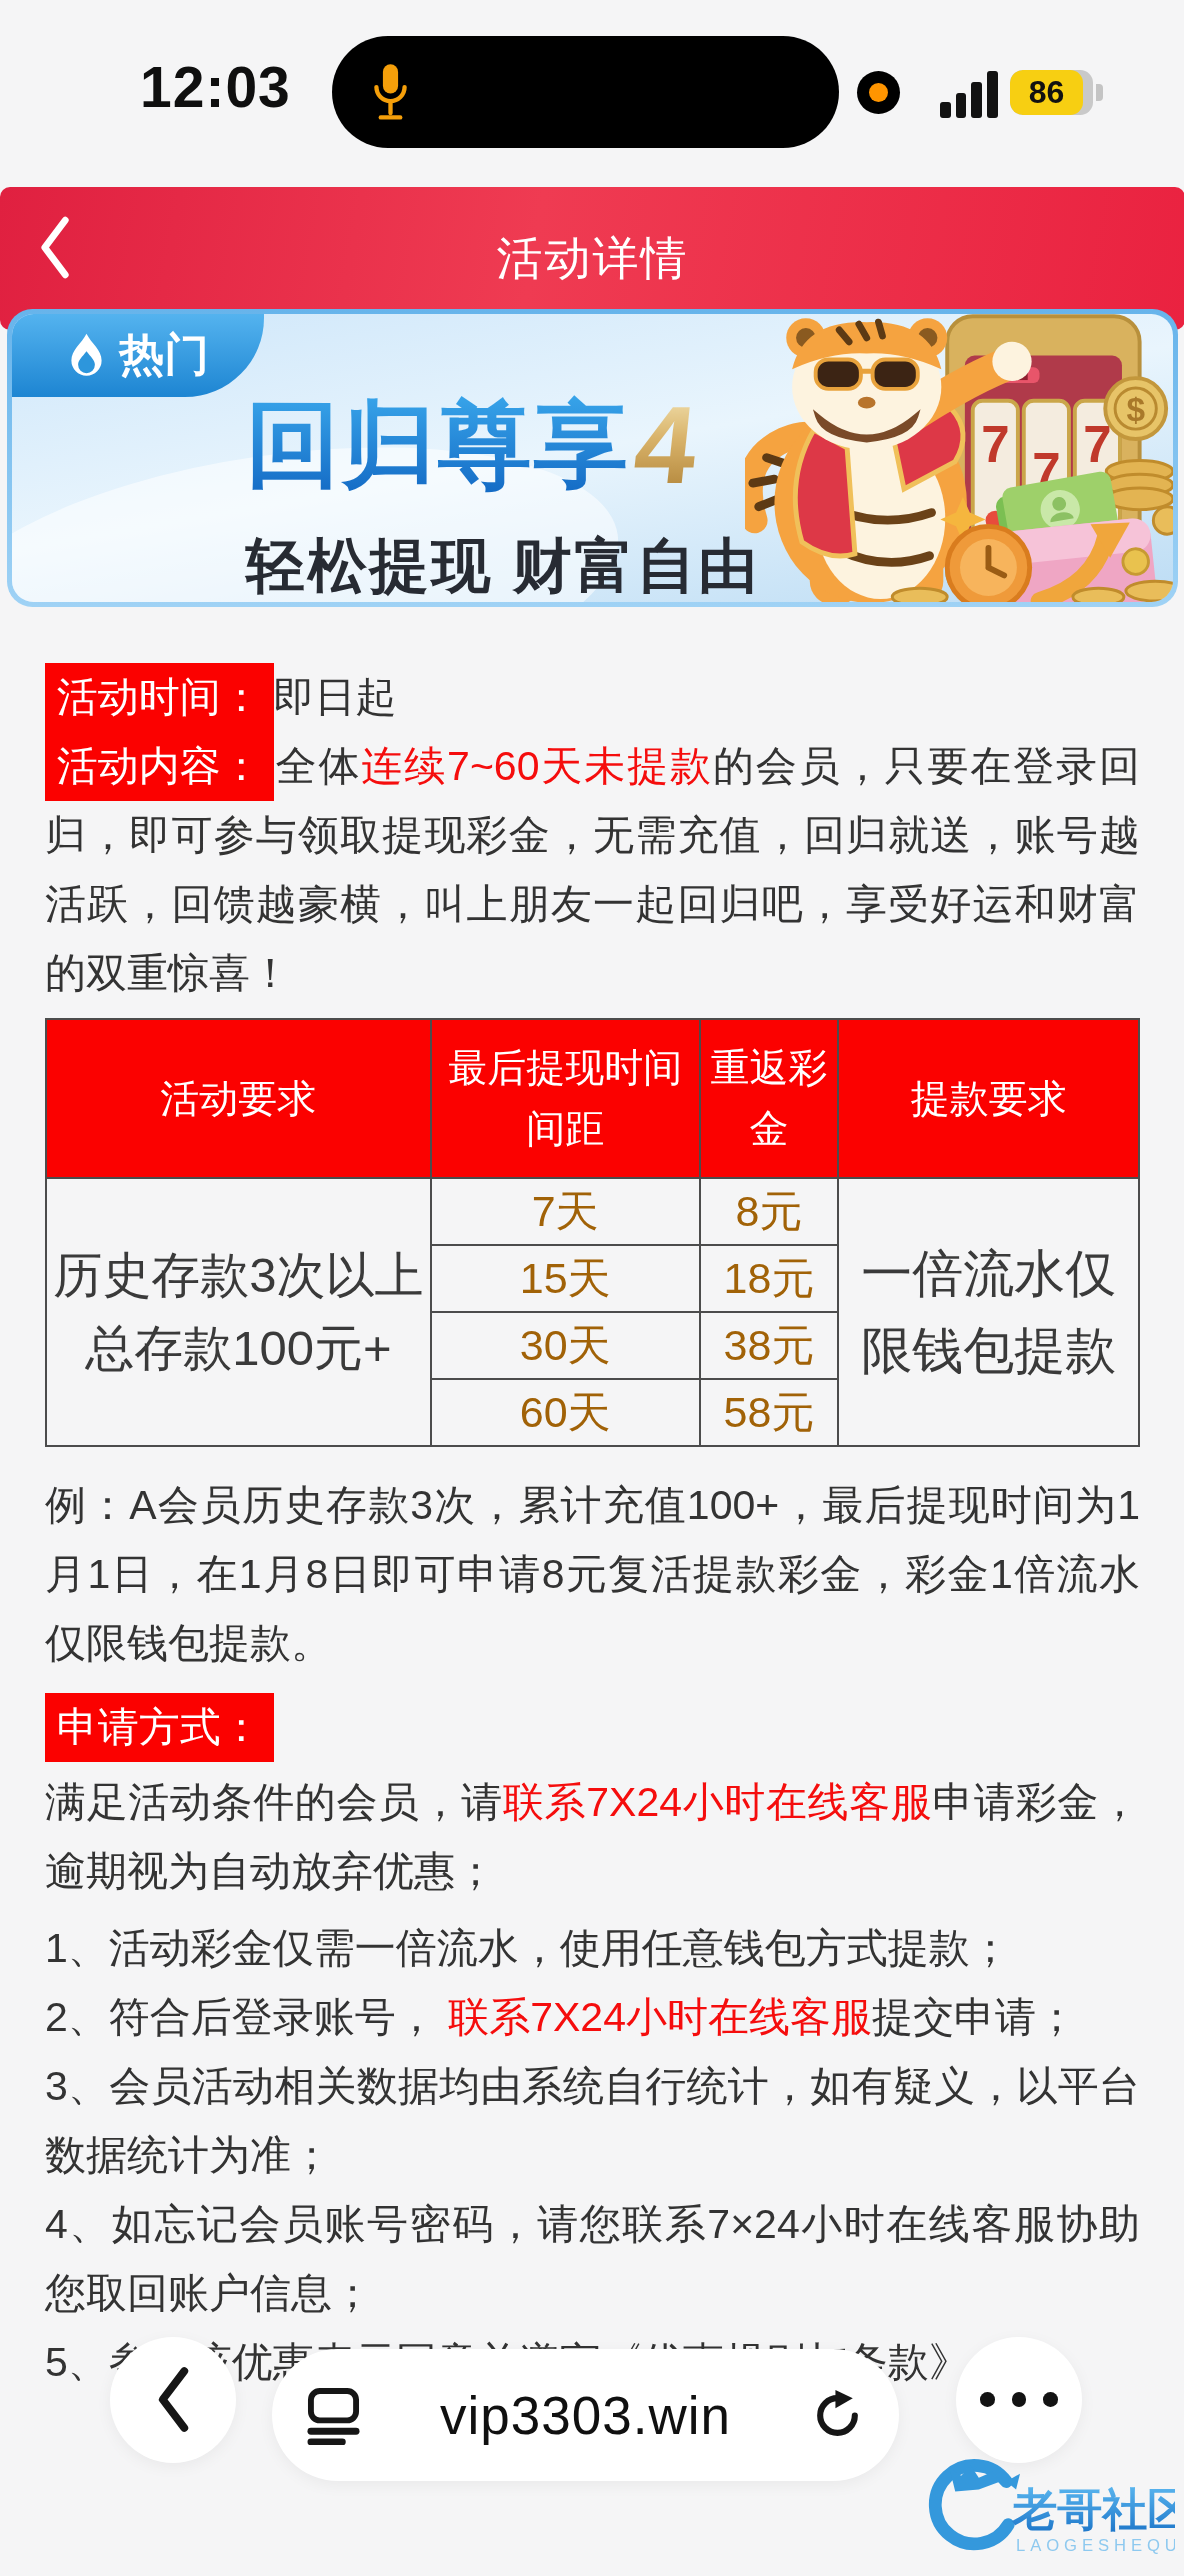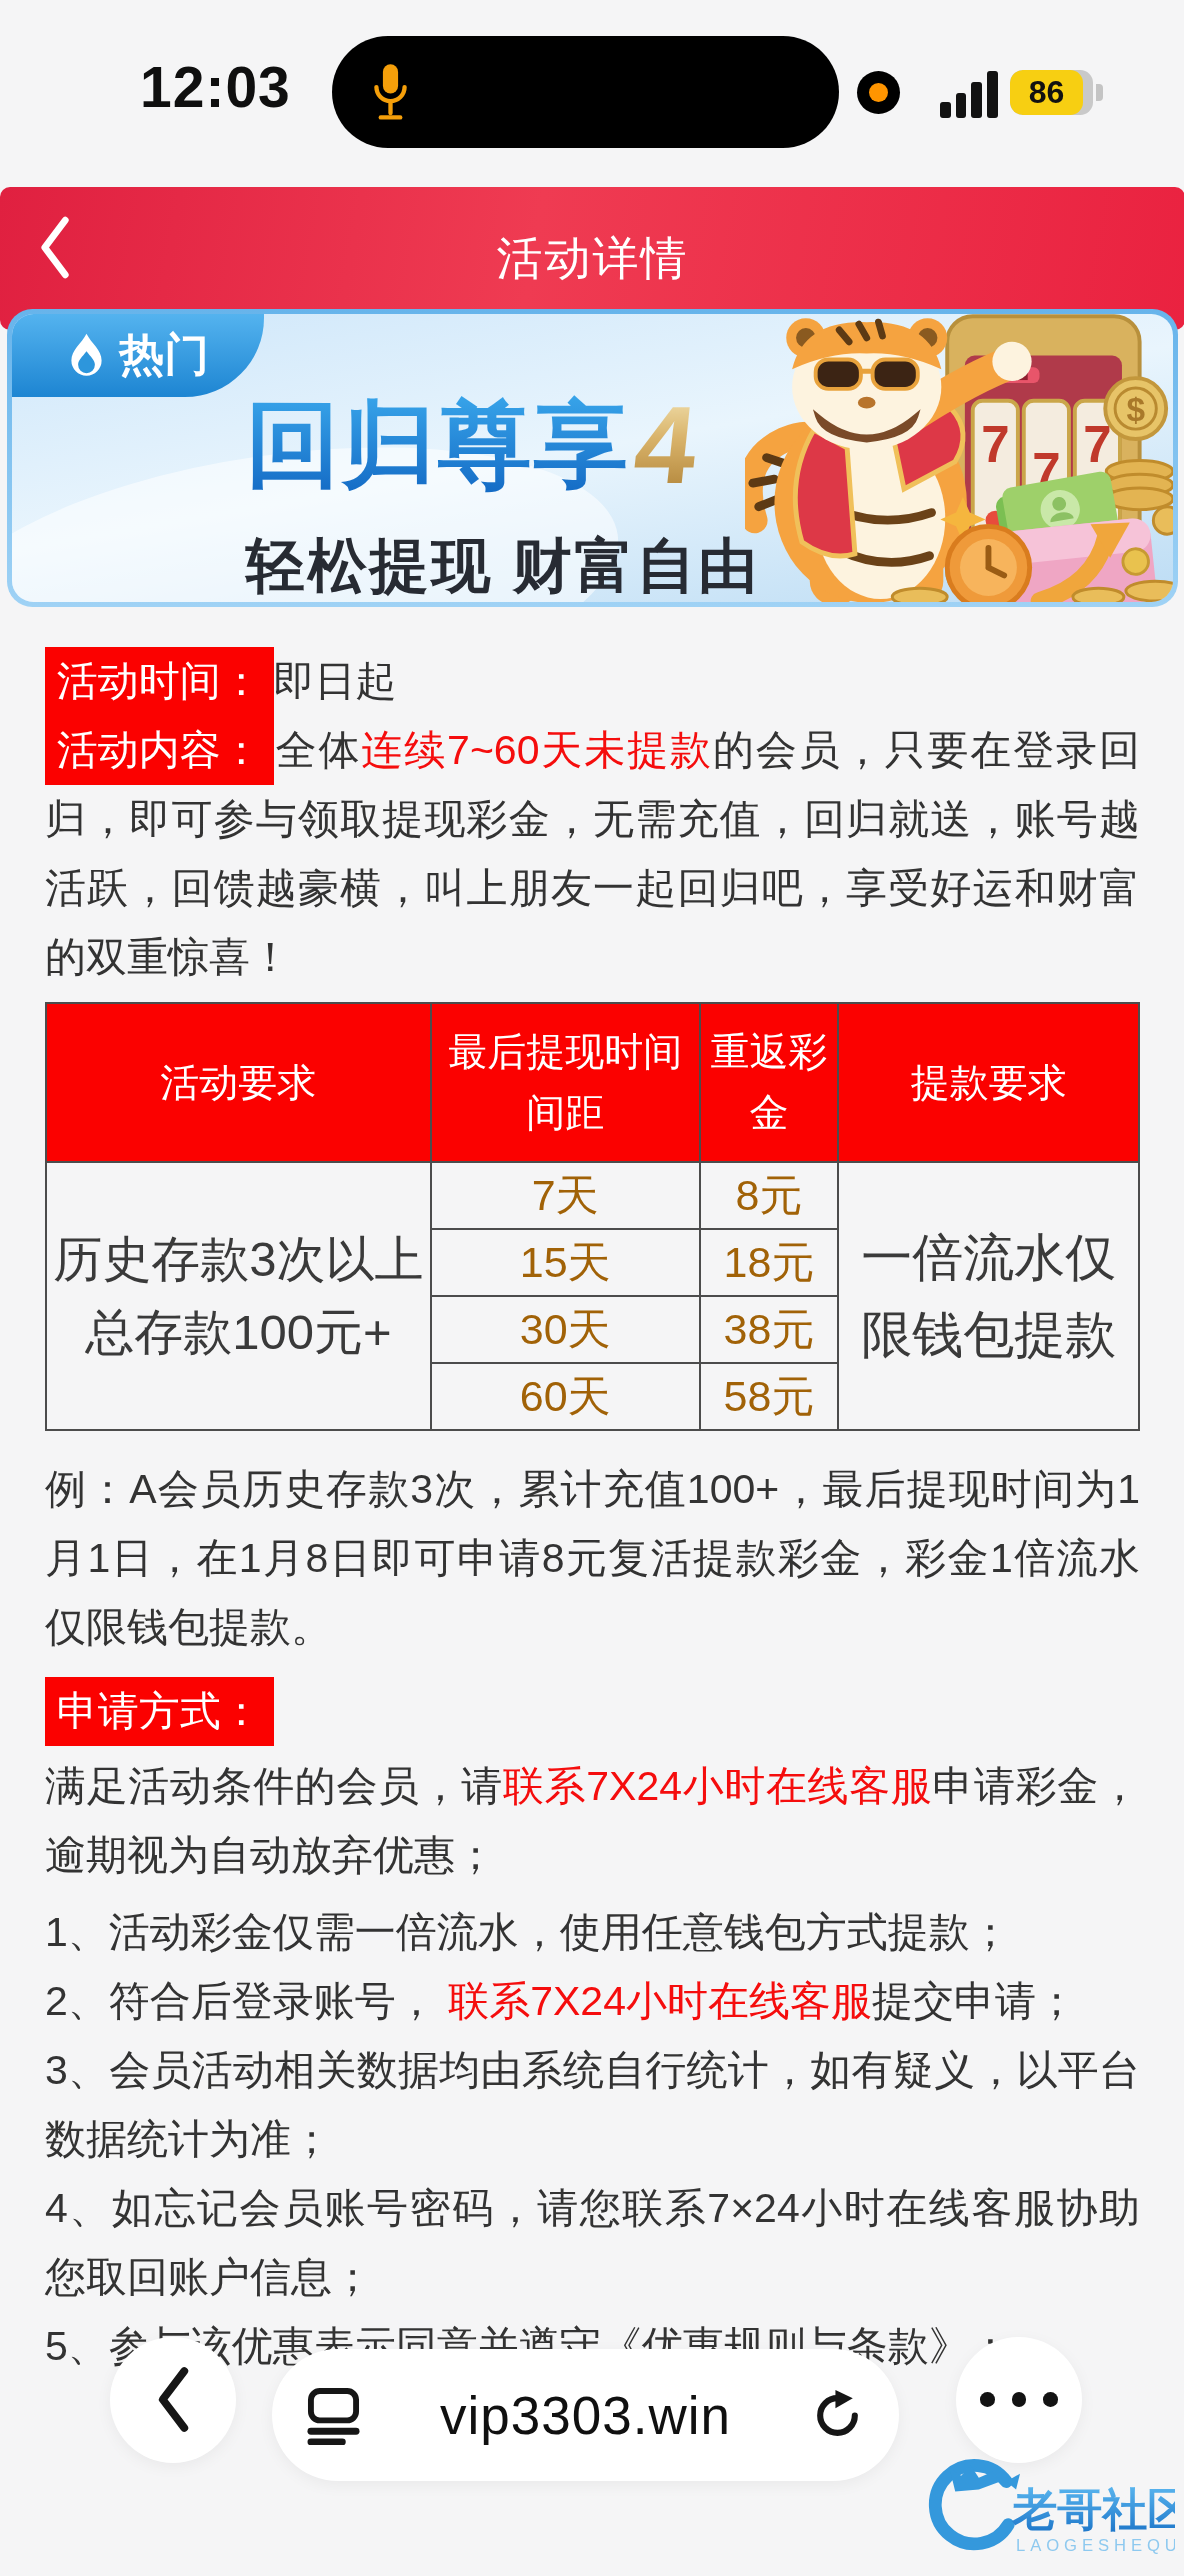--- a/index.html
+++ b/index.html
@@ -41,21 +41,21 @@
   .banner-title-wrap { position:absolute; left:234px; top:61px; width:472px; }
   .banner-title { display:inline-block; font-size:94px; font-weight:bold; letter-spacing:2px;
     background:linear-gradient(180deg,#3aa8ec 5%,#1166c2 95%); -webkit-background-clip:text; background-clip:text; color:transparent; }
   .banner-title-num { display:inline-block; font-size:110px; font-weight:bold; transform:skewX(-6deg) translateY(5.9px);
     background:linear-gradient(180deg,#f7ecc0 0%,#d9b36a 45%,#a87a2e 100%); -webkit-background-clip:text; background-clip:text; color:transparent;
     margin-left:5.9px; }
   .banner-sub { margin-top:17.7px; font-size:59px; font-weight:bold; color:#272b33; letter-spacing:2.9px; white-space:nowrap; }
   .banner-art { position:absolute; right:0; top:0; height:100%; }
 
   
-  .content { position:absolute; top:591px; left:0; width:100%; padding:0 45px; font-size:41px; color:#333; line-height:69px; }
+  .content { position:absolute; top:607px; left:0; width:100%; padding:0 45px; font-size:41px; color:#333; line-height:69px; }
   .lbl { display:inline-block; background:#fb0100; color:#fff; padding:0 11.8px; }
   .red { color:#f50d0d; }
   .p-time { margin-top:56px; }
   .p-body { margin-top:0; text-align:justify; }
 
   table.promo { width:100%; border-collapse:collapse; table-layout:fixed; margin-top:9.8px; }
   table.promo th, table.promo td { border:2.9px solid #4c4c4c; text-align:center; }
   table.promo thead th { background:#fb0100; color:#fff; font-size:39px; font-weight:400; padding:17.7px 3.9px; line-height:61px; }
   td.cell-sm { font-size:43px; color:#a16207; height:67px; line-height:49px; }
   td.cell-req { font-size:49px; line-height:73px; color:#3a3a3a; padding:0 5.9px; }

